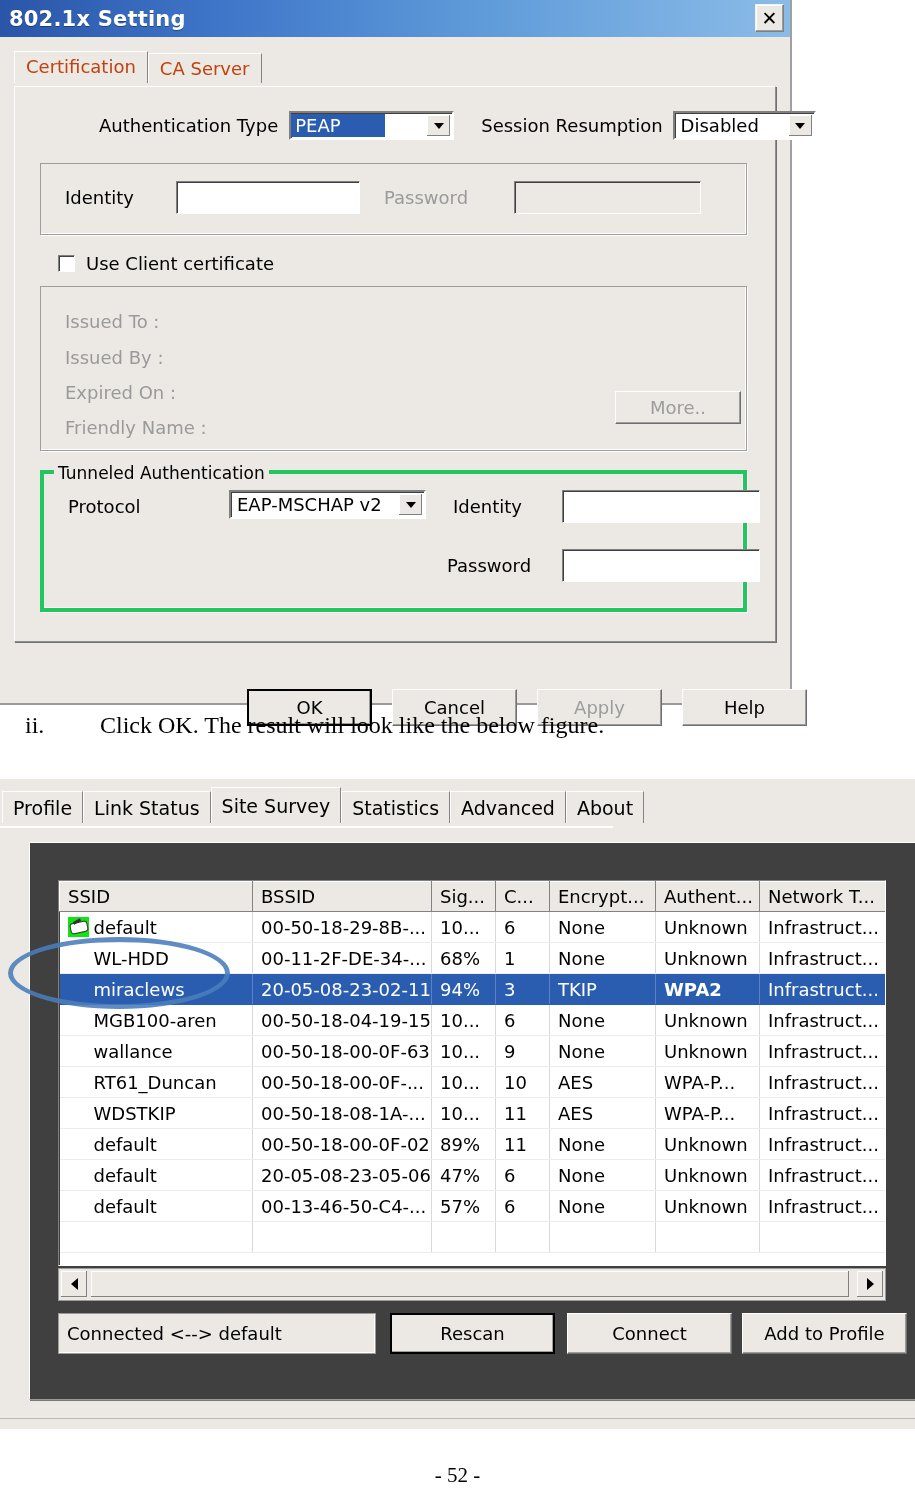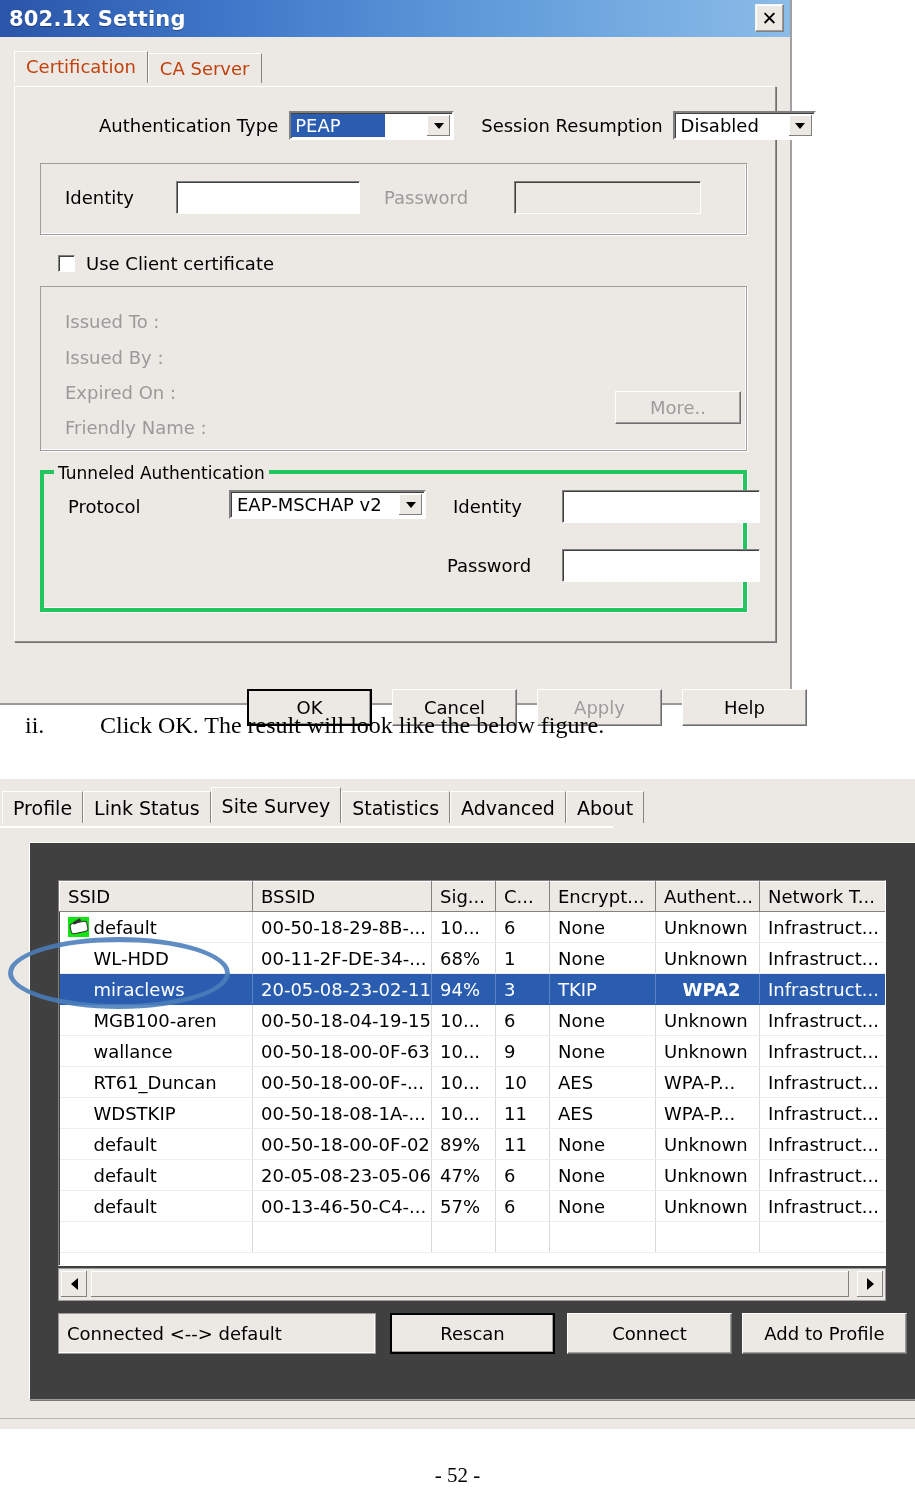--- a/index.html
+++ b/index.html
@@ -180,21 +180,21 @@
     white-space:nowrap; overflow:hidden;
   }
   table.sv td {
     border-right: 1px solid #d9d9d9;
     border-bottom: 1px solid #ececec;
     font-size: 18px; padding: 2px 0 2px 8px; height: 31px;
     font-family:"DejaVu Sans", sans-serif; color:#000;
     white-space:nowrap; overflow:hidden;
   }
   tr.sel td { background:#2a5db0; color:#ffffff; border-right-color:#5b83c4; border-bottom-color:#2a5db0; }
-  tr.sel td.auth { font-weight: bold; text-align: center; }
+  tr.sel td.auth { font-weight: bold; }
   .ssidcell { display:flex; align-items:center; gap:5px; }
   .ssidcell .pad { width: 21px; display:inline-block; }
   .connicon {
     width: 21px; height: 20px; background:#12e312; flex: 0 0 auto;
     position: relative; display:inline-block;
   }
   .connicon::before {
     content:""; position:absolute; left:2px; top:5px; width:16px; height:9px;
     background: #ffffff; border:1px solid #333; border-radius: 3px;
     transform: rotate(-12deg);

